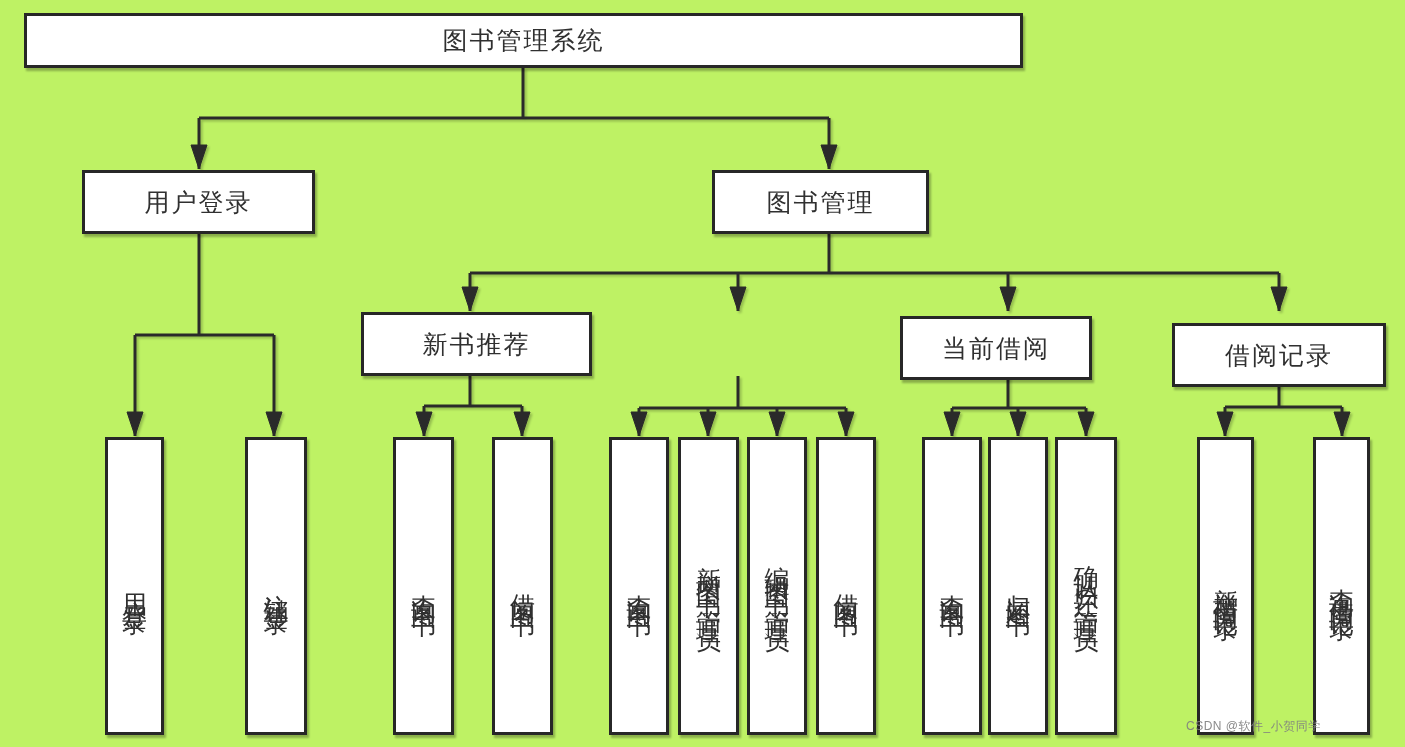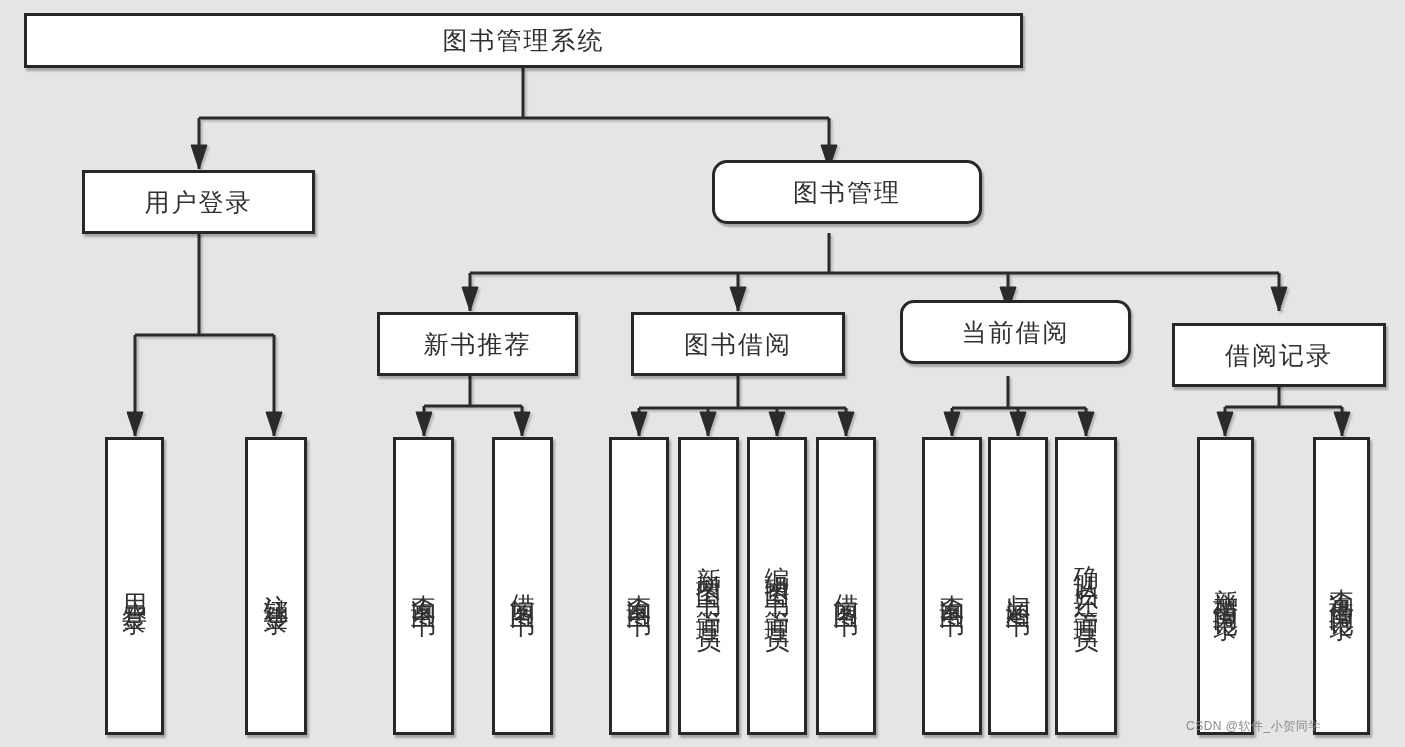--- a/index.html
+++ b/index.html
@@ -1,35 +1,35 @@
 <!DOCTYPE html>
 <html><head>
 <meta charset="utf-8">
 <title>图书管理系统</title>
 <style>
   html,body{margin:0;padding:0;background:#fff;}
   body{font-family:"Liberation Sans","DejaVu Sans",sans-serif;}
-  .canvas{position:relative;width:1405px;height:747px;background:#e5e5e5;overflow:hidden;}
+  .canvas{position:relative;width:1405px;height:747px;background:#bef264;overflow:hidden;}
   svg.wires{position:absolute;left:0;top:0;z-index:0;filter:drop-shadow(2px 2px 1px rgba(0,0,0,.22));}
   svg.wires line{stroke:#2a2a2a;stroke-width:3;}
 
   .box{position:absolute;box-sizing:border-box;background:#ffffff;border:3px solid #272727;
        display:flex;align-items:center;justify-content:center;color:#303030;z-index:1;
        box-shadow:2px 3px 2px rgba(0,0,0,.28);}
   .h .label{font-size:25px;letter-spacing:2px;white-space:nowrap;}
   .v{writing-mode:vertical-rl;text-orientation:mixed;}
   .v .label{font-size:25px;letter-spacing:6px;line-height:1;}
 
   
   .n-root   {left:24px;  top:13px;  width:999px; height:55px;}
   .n-login  {left:82px;  top:170px; width:233px; height:64px;}
-  .n-mgmt   {left:712px; top:160px; width:270px; height:64px;border-radius:15px;}
-  .n-newbook{left:377px; top:312px; width:201px; height:64px;}
+  .n-mgmt   {left:712px; top:170px; width:217px; height:64px;}
+  .n-newbook{left:361px; top:312px; width:231px; height:64px;}
   .n-borrow {left:631px; top:312px; width:214px; height:64px;}
-  .n-current{left:900px; top:300px; width:231px; height:64px;border-radius:14px;}
+  .n-current{left:900px; top:316px; width:192px; height:64px;}
   .n-records{left:1172px;top:312px; width:214px; height:64px;margin-top:11px;}
 
   .leaf{top:437px;height:298px;}
   .l1 {left:105px; width:59px;}
   .l2 {left:245px; width:62px;}
   .l3 {left:393px; width:61px;}
   .l4 {left:492px; width:61px;}
   .l5 {left:609px; width:60px;}
   .l6 {left:678px; width:61px;}
   .l7 {left:747px; width:60px;}
@@ -104,23 +104,20 @@
   <div class="box h n-login">
     <span class="label">用户登录</span>
   </div>
   <div class="box h n-mgmt">
     <span class="label">图书管理</span>
   </div>
 
   <div class="box h n-newbook">
     <span class="label">新书推荐</span>
   </div>
-  <div class="box h n-borrow">
-    <span class="label">图书借阅</span>
-  </div>
   <div class="box h n-current">
     <span class="label">当前借阅</span>
   </div>
   <div class="box h n-records">
     <span class="label">借阅记录</span>
   </div>
 
   <div class="box v leaf l1">
     <span class="label">用户登录</span>
   </div>

